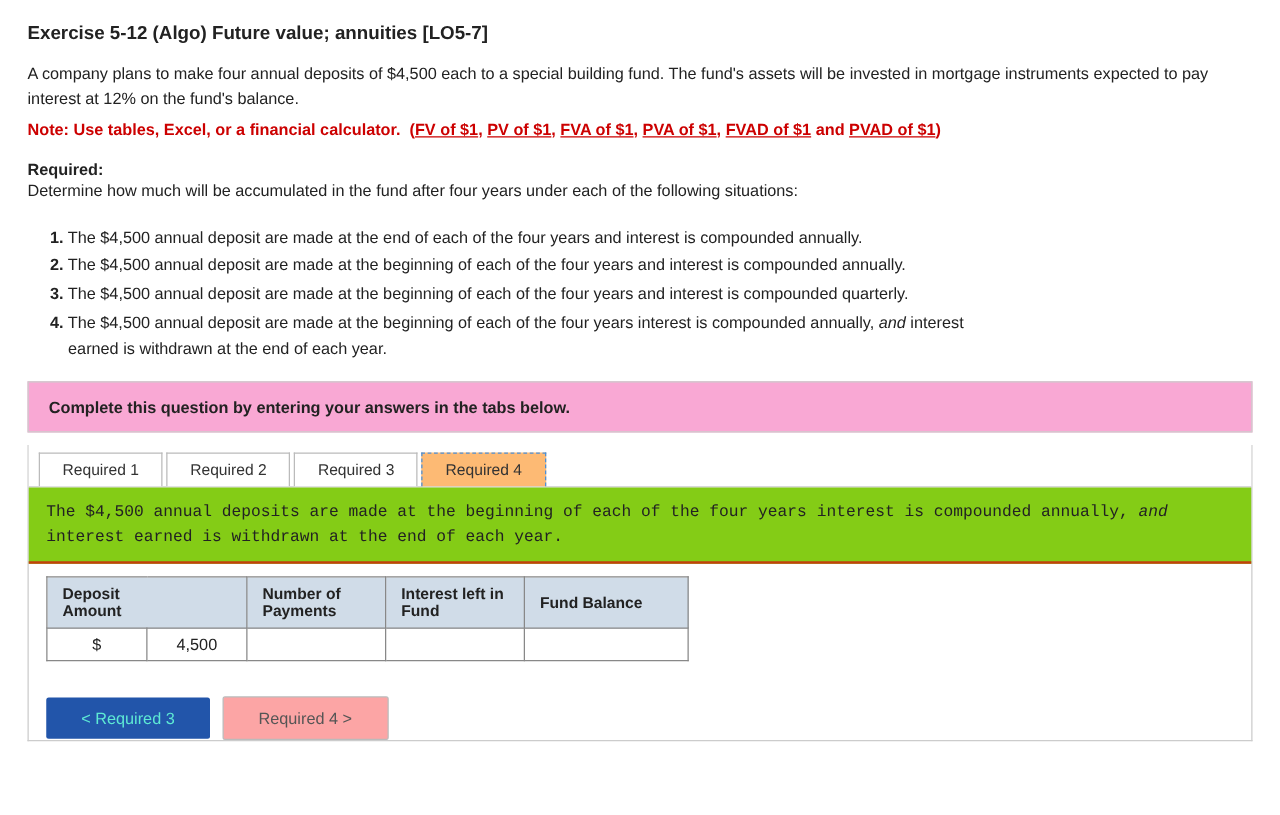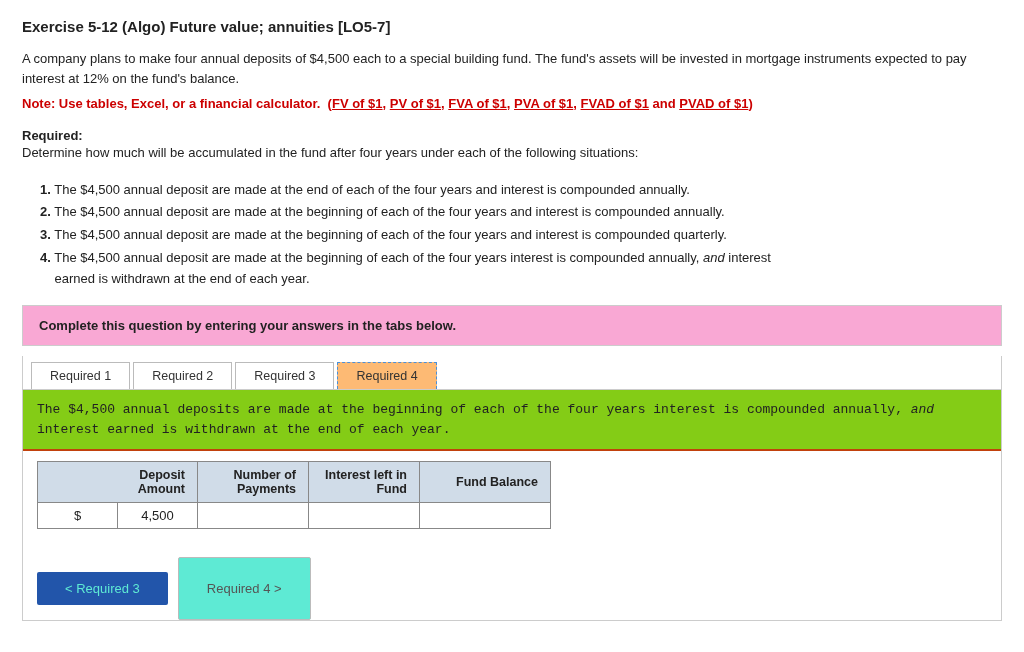--- a/index.html
+++ b/index.html
@@ -102,21 +102,21 @@
     }
     .data-table {
       border-collapse: collapse;
       width: auto;
       min-width: 440px;
     }
     .data-table th {
       background: #d0dce8;
       border: 1px solid #888;
       padding: 6px 12px;
-      text-align: right;
+      text-align: left;
       font-size: 12.5px;
       font-weight: bold;
     }
     .data-table td {
       border: 1px solid #888;
       padding: 5px 10px;
       font-size: 13px;
       text-align: center;
       background: #fff;
       min-width: 80px;
@@ -166,24 +166,24 @@
     .btn-req3 {
       background: #2255aa;
       color: #5eead4;
       border: none;
       padding: 9px 28px;
       font-size: 13px;
       cursor: pointer;
       border-radius: 2px;
     }
     .btn-req4 {
-      background: #5eead4;
+      background: #fca5a5;
       color: #555;
       border: 1px solid #bbb;
-      padding: 23px 28px;
+      padding: 9px 28px;
       font-size: 13px;
       cursor: pointer;
       border-radius: 2px;
     }
   </style>
 </head>
 <body>
 
 <div class="page-title">Exercise 5-12 (Algo) Future value; annuities [LO5-7]</div>
 

